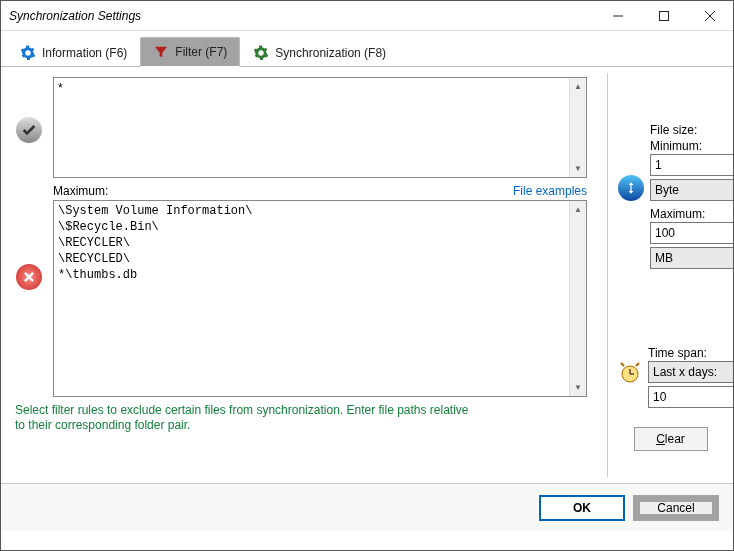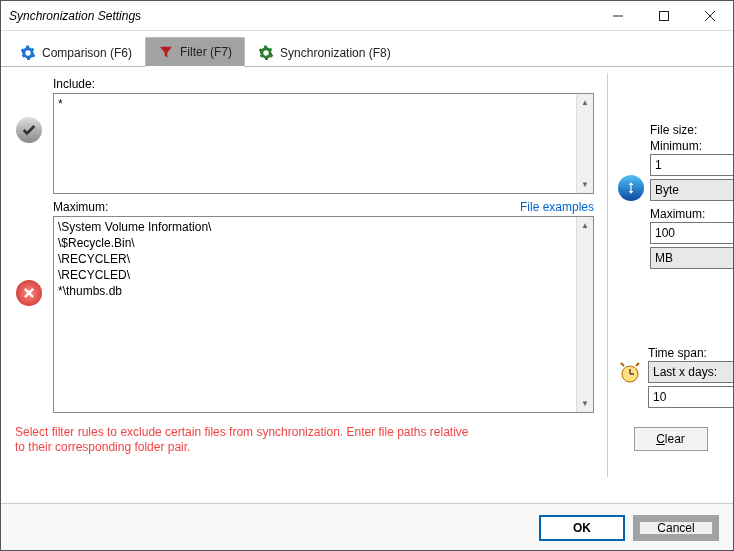--- a/index.html
+++ b/index.html
@@ -59,21 +59,21 @@
     display: flex;
     height: 416px;
   }
   .left-col {
     flex: 1;
     padding: 10px 8px 0 14px;
   }
   .right-col {
     width: 120px;
     border-left: 1px solid #ccc;
-    margin: 6px 6px 6px 5px;
+    margin: 6px 6px 6px 12px;
     padding: 6px 4px 6px 10px;
   }
   .field-row {
     display: flex;
     align-items: flex-start;
     gap: 10px;
     margin-bottom: 6px;
   }
   .icon-col {
     width: 28px;
@@ -97,31 +97,31 @@
     border: none;
     resize: none;
     outline: none;
     font-family: "Segoe UI", Tahoma, sans-serif;
     font-size: 12px;
     padding: 2px 4px;
     line-height: 16px;
     white-space: pre;
   }
   .textarea.include { height: 96px; }
-  .textarea.exclude { height: 192px; }
+  .textarea.exclude { height: 192px; font-family: Liberation Mono, monospace; }
   .fake-scroll {
     position: absolute; right: 0; top: 0; bottom: 0; width: 17px;
     background: #f0f0f0;
     display: flex; flex-direction: column; justify-content: space-between;
     border-left: 1px solid #ddd;
   }
   .scroll-btn { height: 17px; display: flex; align-items: center; justify-content: center; color: #666; font-size: 8px; }
   .hint {
-    color: #ef4444;
-    margin-top: 12px;
+    color: #15803d;
+    margin-top: 6px;
     max-width: 460px;
     line-height: 15px;
   }
   .right-label { color: #000; margin-bottom: 1px; margin-top: 2px; }
   .side-group { display: flex; gap: 6px; align-items: flex-start; margin-bottom: 16px; }
   .side-fields { flex: 1; }
   .spin-wrap {
     display: flex;
     border: 1px solid #777;
     height: 22px;
@@ -159,21 +159,20 @@
   .clear-btn .u { text-decoration: underline; }
   .footer {
     height: 48px;
     border-top: 1px solid #ccc;
     display: flex;
     justify-content: flex-end;
     align-items: center;
     gap: 8px;
     padding: 0 14px;
     background: #f8f8f8;
-    margin-top: 20px;
   }
   .btn {
     min-width: 86px; height: 26px;
     border: 7px solid #a3a3a3;
     background: #efefef;
     display: flex; align-items: center; justify-content: center;
   }
   .btn.default {
     border: 2px solid #0064b3;
     background: #fff;
@@ -205,21 +204,21 @@
         <line x1="10" y1="0" x2="0" y2="10" stroke-width="1"></line>
       </svg>
   </div>
 </div>
 
 <div class="tabs">
   <div class="tab">
     <svg width="16" height="16" viewBox="0 0 24 24">
         <path class="gear-blue" d="M12 8a4 4 0 100 8 4 4 0 000-8zm9 4a9 9 0 01-.2 1.9l2 1.6-2 3.4-2.4-1a8 8 0 01-3.3 1.9l-.4 2.6h-4l-.4-2.6a8 8 0 01-3.3-1.9l-2.4 1-2-3.4 2-1.6A9 9 0 013 12a9 9 0 01.2-1.9l-2-1.6 2-3.4 2.4 1a8 8 0 013.3-1.9L9.3.6h4l.4 2.6a8 8 0 013.3 1.9l2.4-1 2 3.4-2 1.6c.1.6.2 1.3.2 1.9z"></path>
       </svg>
-    <span>Comparison (F6)</span>
+    <span>Information (F6)</span>
   </div>
   <div class="tab active">
     <svg width="16" height="16" viewBox="0 0 24 24">
         <path fill="#b71c1c" d="M3 4h18l-7 9v7l-4-2v-5L3 4z"></path>
       </svg>
     <span>Filter (F7)</span>
   </div>
   <div class="tab">
     <svg width="16" height="16" viewBox="0 0 24 24">
         <path class="gear-green" d="M12 8a4 4 0 100 8 4 4 0 000-8zm9 4a9 9 0 01-.2 1.9l2 1.6-2 3.4-2.4-1a8 8 0 01-3.3 1.9l-.4 2.6h-4l-.4-2.6a8 8 0 01-3.3-1.9l-2.4 1-2-3.4 2-1.6A9 9 0 013 12a9 9 0 01.2-1.9l-2-1.6 2-3.4 2.4 1a8 8 0 013.3-1.9L9.3.6h4l.4 2.6a8 8 0 013.3 1.9l2.4-1 2 3.4-2 1.6c.1.6.2 1.3.2 1.9z"></path>
@@ -233,23 +232,20 @@
 
     <div class="field-row">
       <div class="icon-col">
         <div class="round-icon" style="background:linear-gradient(#ddd,#888);">
           <svg width="16" height="16" viewBox="0 0 24 24">
               <path fill="none" stroke="#333" stroke-width="4" d="M4 12l5 5L20 6"></path>
             </svg>
         </div>
       </div>
       <div class="field-main">
-        <div class="field-label-row">
-          <span class="label">Include:</span>
-        </div>
         <div class="textarea-wrap">
           <textarea class="textarea include" style="">*</textarea>
           <div class="fake-scroll">
             <div class="scroll-btn">▲</div>
             <div class="scroll-btn">▼</div>
           </div>
         </div>
       </div>
     </div>
 

